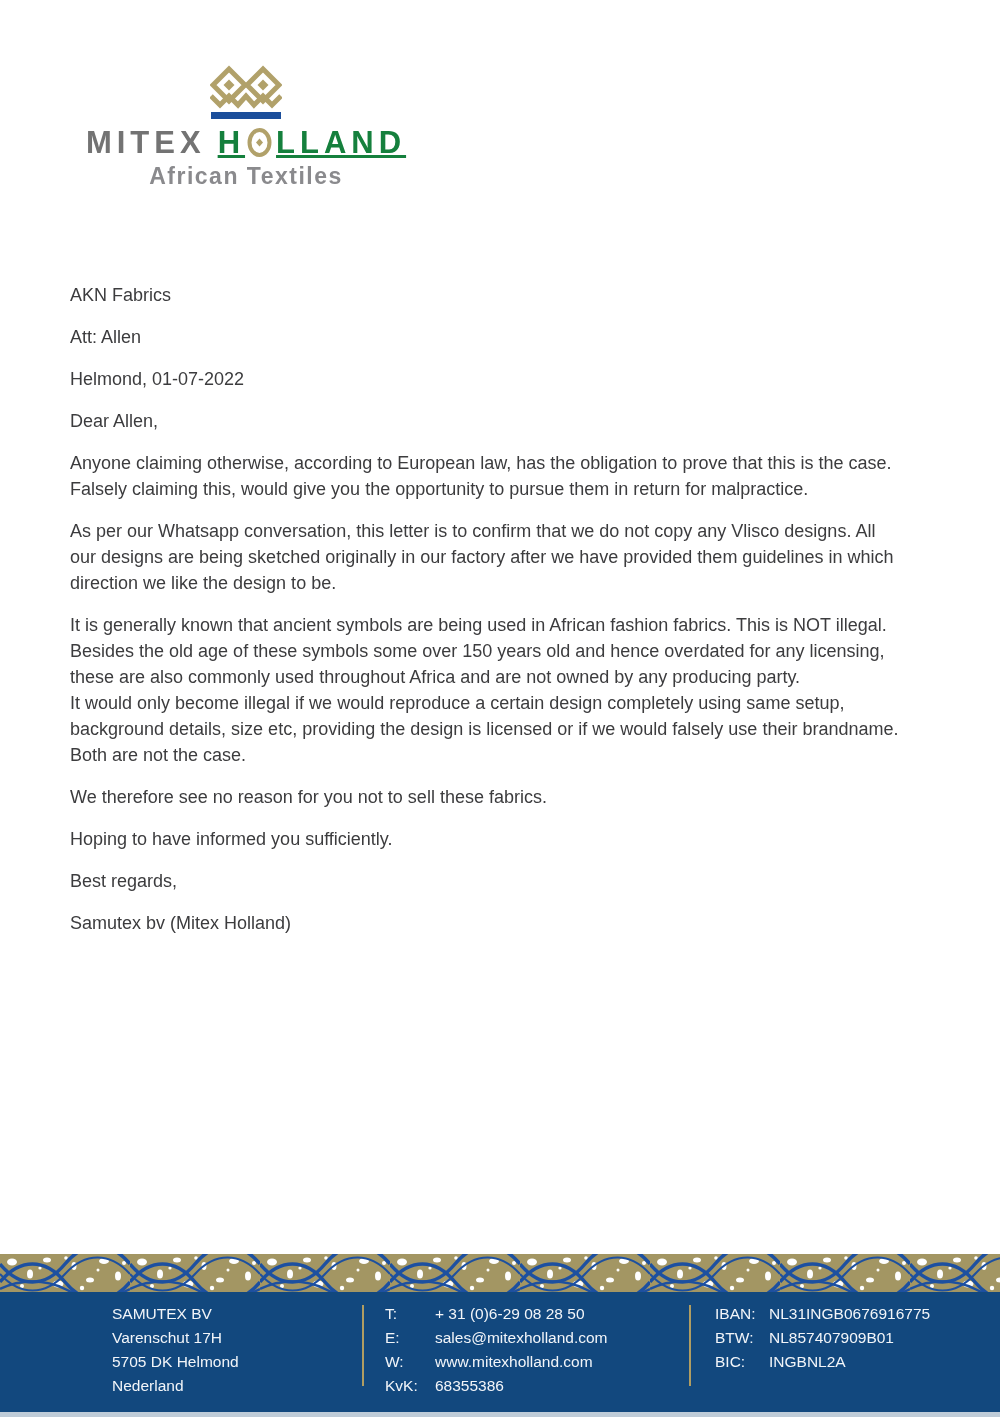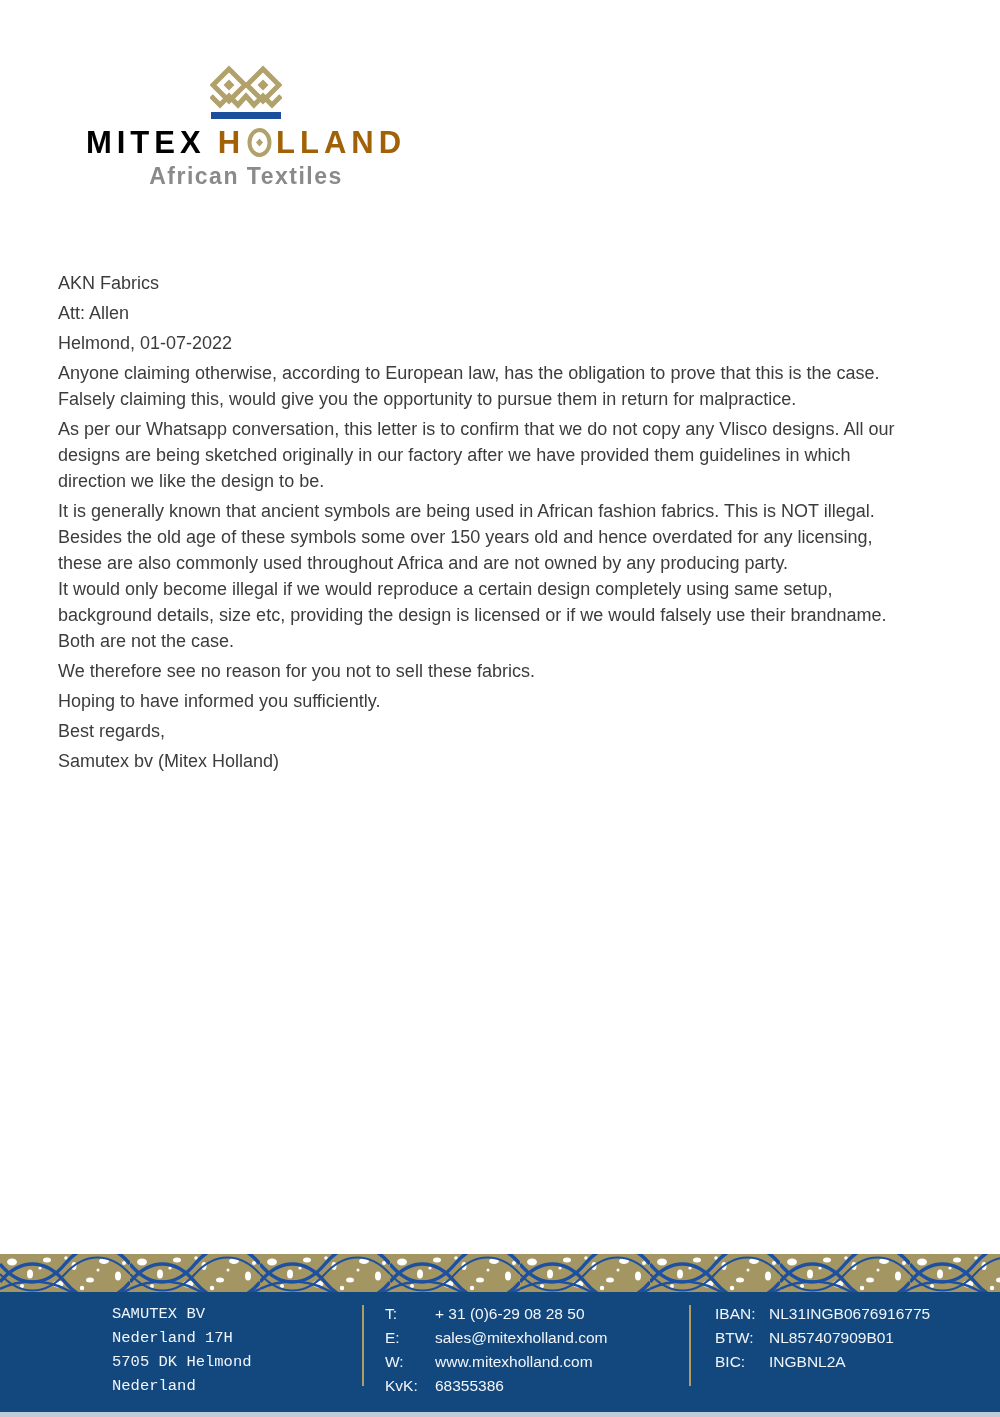--- a/index.html
+++ b/index.html
@@ -14,35 +14,35 @@
   
   .logo{
     position:absolute;left:60px;top:64px;width:372px;
     text-align:center;
   }
   .crown{display:block;margin:0 auto 6px auto;}
   .wordmark{
     font-size:31px;font-weight:700;letter-spacing:5px;
     white-space:nowrap;line-height:1.1;
   }
-  .wordmark .mitex{color:#000000;margin-right:12px;}
-  .wordmark .holland{color:#a16207;}
+  .wordmark .mitex{color:#737373;margin-right:12px;}
+  .wordmark .holland{color:#15803d;text-decoration:underline;}
   .o-glyph{vertical-align:-4px;margin:0 4px 0 2px;}
   .subtitle{
     margin-top:3px;
     font-size:23px;font-weight:700;letter-spacing:1.5px;
     color:#8a8a8d;
   }
 
   
   .letter{
     position:absolute;left:54px;top:266px;width:862px;
     font-size:18px;line-height:26px;color:#3c3c3e;
   }
-  .letter div, .letter p{margin:4px;}
+  .letter div, .letter p{margin:16px;}
   .para{white-space:pre-line;}
   .dateline{margin-top:26px;}
   .salutation{margin-top:48px;}
   .p1{margin-top:26px;}
   .p2{margin-top:22px;}
   .p3{margin-top:24px;}
   .p4{margin-top:26px;}
   .p5{margin-top:24px;}
   .closing{margin-top:26px;}
   .sig-name{margin-top:22px;}
@@ -54,21 +54,21 @@
   .footer-bar{
     position:absolute;left:0;top:1292px;width:1000px;height:120px;
     background:#12487e;color:#f2f5f9;
     font-size:15.5px;line-height:24px;
   }
   .bottom-strip{
     position:absolute;left:0;top:1412px;width:1000px;height:5px;
     background:#bfccd8;
   }
   .f-col{position:absolute;top:10px;}
-  .f-address{left:112px;font-family:Liberation Mono, monospace;}
+  .f-address{left:112px;}
   .f-contact{left:385px;}
   .f-bank{left:715px;}
   .f-divider{
     position:absolute;top:13px;height:81px;width:2px;
     background:#b09d62;
   }
   .f-divider.d1{left:362px;}
   .f-divider.d2{left:689px;}
   .f-row .lbl{display:inline-block;vertical-align:top;}
   .f-contact .lbl{width:50px;}
@@ -94,20 +94,21 @@
             <path d="M12.5,10.5 L16,14.5 L12.5,18.5 L9,14.5 Z" fill="#b1a16a"></path>
           </svg><span>LLAND</span></span>
     </div>
     <div class="subtitle">African Textiles</div>
   </div>
 
   <div class="letter">
     <div>AKN Fabrics</div>
     <div>Att: Allen</div>
     <div class="dateline">Helmond, 01-07-2022</div>
+    <div class="salutation">Dear Allen,</div>
     <p class="para p2">Anyone claiming otherwise, according to European law, has the obligation to prove that this is the case. Falsely claiming this, would give you the opportunity to pursue them in return for malpractice.</p>
     <p class="para p1">As per our Whatsapp conversation, this letter is to confirm that we do not copy any Vlisco designs. All our designs are being sketched originally in our factory after we have provided them guidelines in which direction we like the design to be.</p>
     <p class="para p3">It is generally known that ancient symbols are being used in African fashion fabrics. This is NOT illegal. Besides the old age of these symbols some over 150 years old and hence overdated for any licensing, these are also commonly used throughout Africa and are not owned by any producing party.
 It would only become illegal if we would reproduce a certain design completely using same setup, background details, size etc, providing the design is licensed or if we would falsely use their brandname.
 Both are not the case.</p>
     <p class="para p4">We therefore see no reason for you not to sell these fabrics.</p>
     <p class="para p5">Hoping to have informed you sufficiently.</p>
     <div class="closing">Best regards,</div>
     <div>Samutex bv (Mitex Holland)</div>
   </div>
@@ -136,21 +137,21 @@
         <path d="M0,35 C20,25 45,25 65,35 C85,45 110,45 130,35" fill="none" stroke="#1d50a0" stroke-width="2.5"></path>
       </pattern>
     </defs>
     <rect x="0" y="0" width="1000" height="38" fill="url(#wax)"></rect>
   </svg>
 
   <div class="footer-bar">
 
     <div class="f-col f-address">
       <div>SAMUTEX BV</div>
-      <div>Nederland 17H</div>
+      <div>Varenschut 17H</div>
       <div>5705 DK Helmond</div>
       <div>Nederland</div>
     </div>
 
     <div class="f-divider d1"></div>
 
     <div class="f-col f-contact">
       <div class="f-row">
         <span class="lbl">T:</span><span>+ 31 (0)6-29 08 28 50</span>
       </div>

